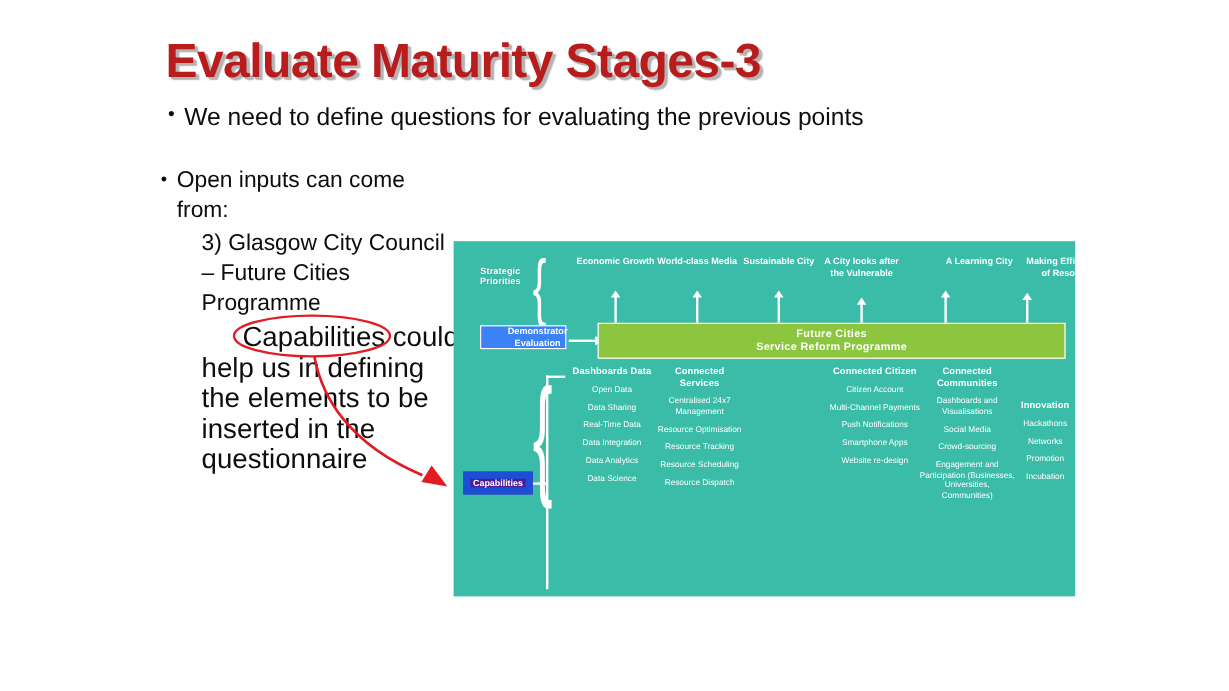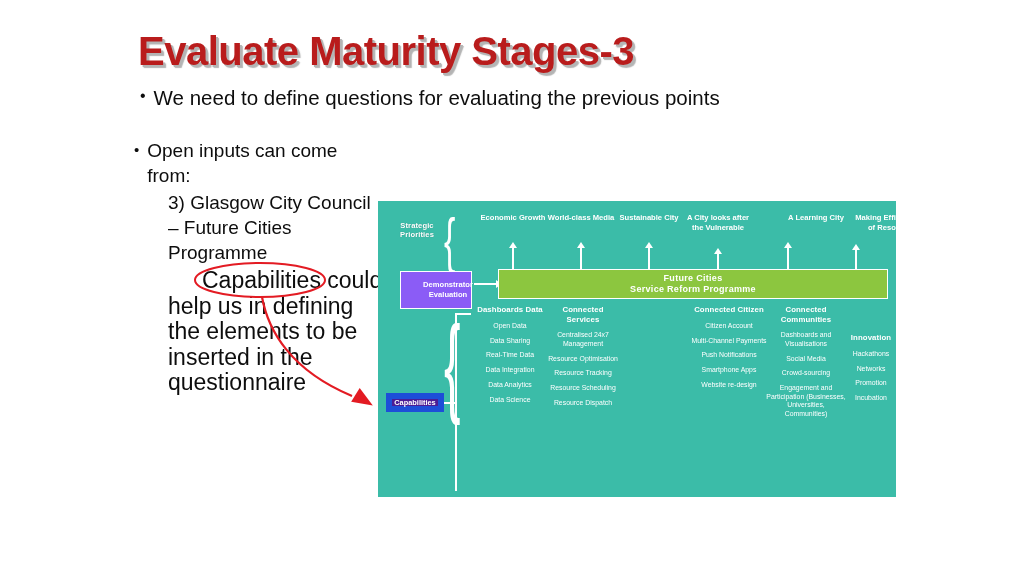--- a/index.html
+++ b/index.html
@@ -152,22 +152,22 @@
     width: 0; height: 0;
     border-left: 4px solid transparent;
     border-right: 4px solid transparent;
     border-bottom: 6px solid #ffffff;
   }
 
   
   #demonstrator-box {
     position: absolute;
     left: 22px; top: 70px;
-    width: 72px; height: 38px;
-    background: #8b5cf6;
+    width: 72px; height: 20px;
+    background: #3b82f6;
     border: 1.5px solid #ffffff;
     color: #ffffff;
     font-weight: bold;
     font-size: 7.6px;
     line-height: 9.6px;
     display: flex; flex-direction: column;
     align-items: center; justify-content: center;
     text-align: center;
     padding-left: 24px;
   }

